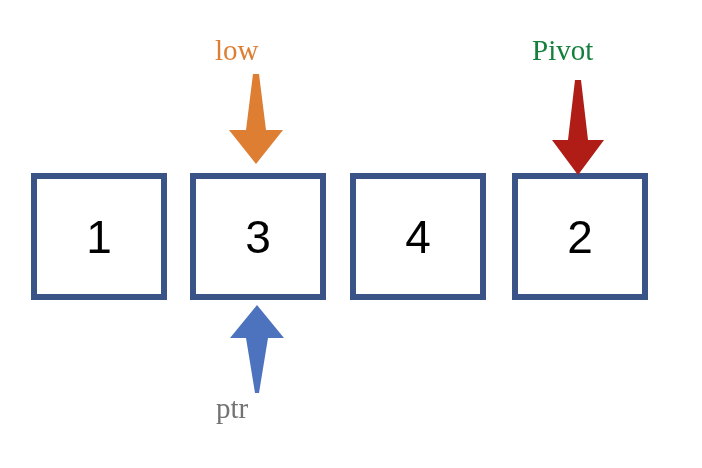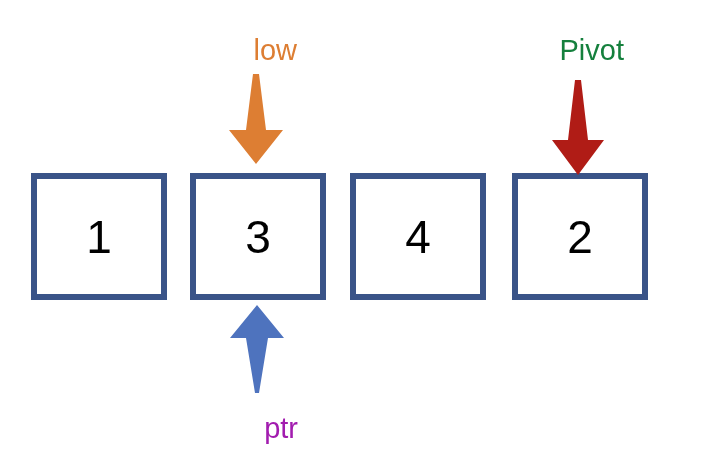--- a/index.html
+++ b/index.html
@@ -29,26 +29,26 @@
     font-weight: 400;
     color: #000000;
     line-height: 1;
     user-select: none;
   }
   .marker {
     position: absolute;
   }
   .marker-label {
     position: absolute;
-    font-family: Liberation Sans, sans-serif;
+    font-family: Liberation Serif, serif;
     font-size: 29px;
     font-weight: 400;
     line-height: 1;
     white-space: nowrap;
-    text-align: right;
+    text-align: left;
     user-select: none;
   }
   .arrow-svg {
     position: absolute;
     display: block;
   }
 </style>
 </head>
 <body>
 
@@ -81,16 +81,16 @@
     <div class="marker-label" style="left:532px; top:36px; width:92px; color:#15803d;">Pivot</div>
     <svg class="arrow-svg" style="left:547px; top:80px;" width="62" height="95" viewBox="0 0 62 95">
       <polygon points="31,95 5,60 21,60 28,0 34,0 41,60 57,60" fill="#B01C16"></polygon>
     </svg>
   </div>
 
   <div class="marker">
     <svg class="arrow-svg" style="left:226px; top:305px;" width="62" height="88" viewBox="0 0 62 88">
       <polygon points="31,0 4,33 20,33 29,88 33,88 42,33 58,33" fill="#4E73BE"></polygon>
     </svg>
-    <div class="marker-label" style="left:216px; top:414px; width:82px; color:#a21caf;">ptr</div>
+    <div class="marker-label" style="left:216px; top:394px; width:82px; color:#737373;">ptr</div>
   </div>
 
 </div>
 
 </body></html>

